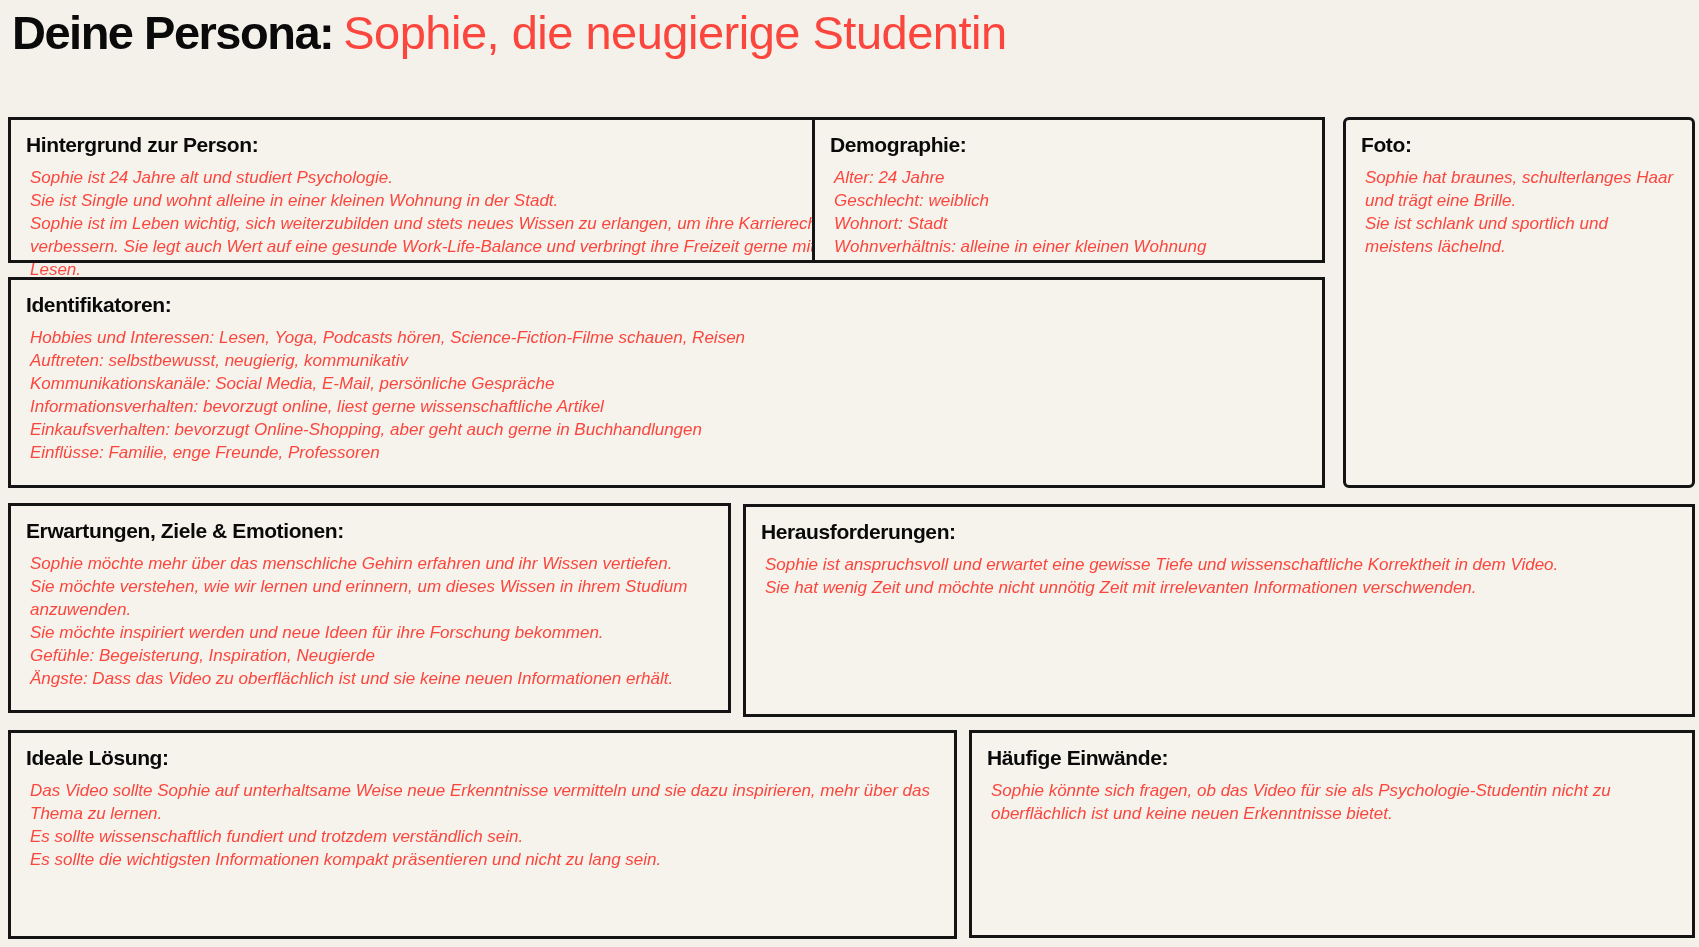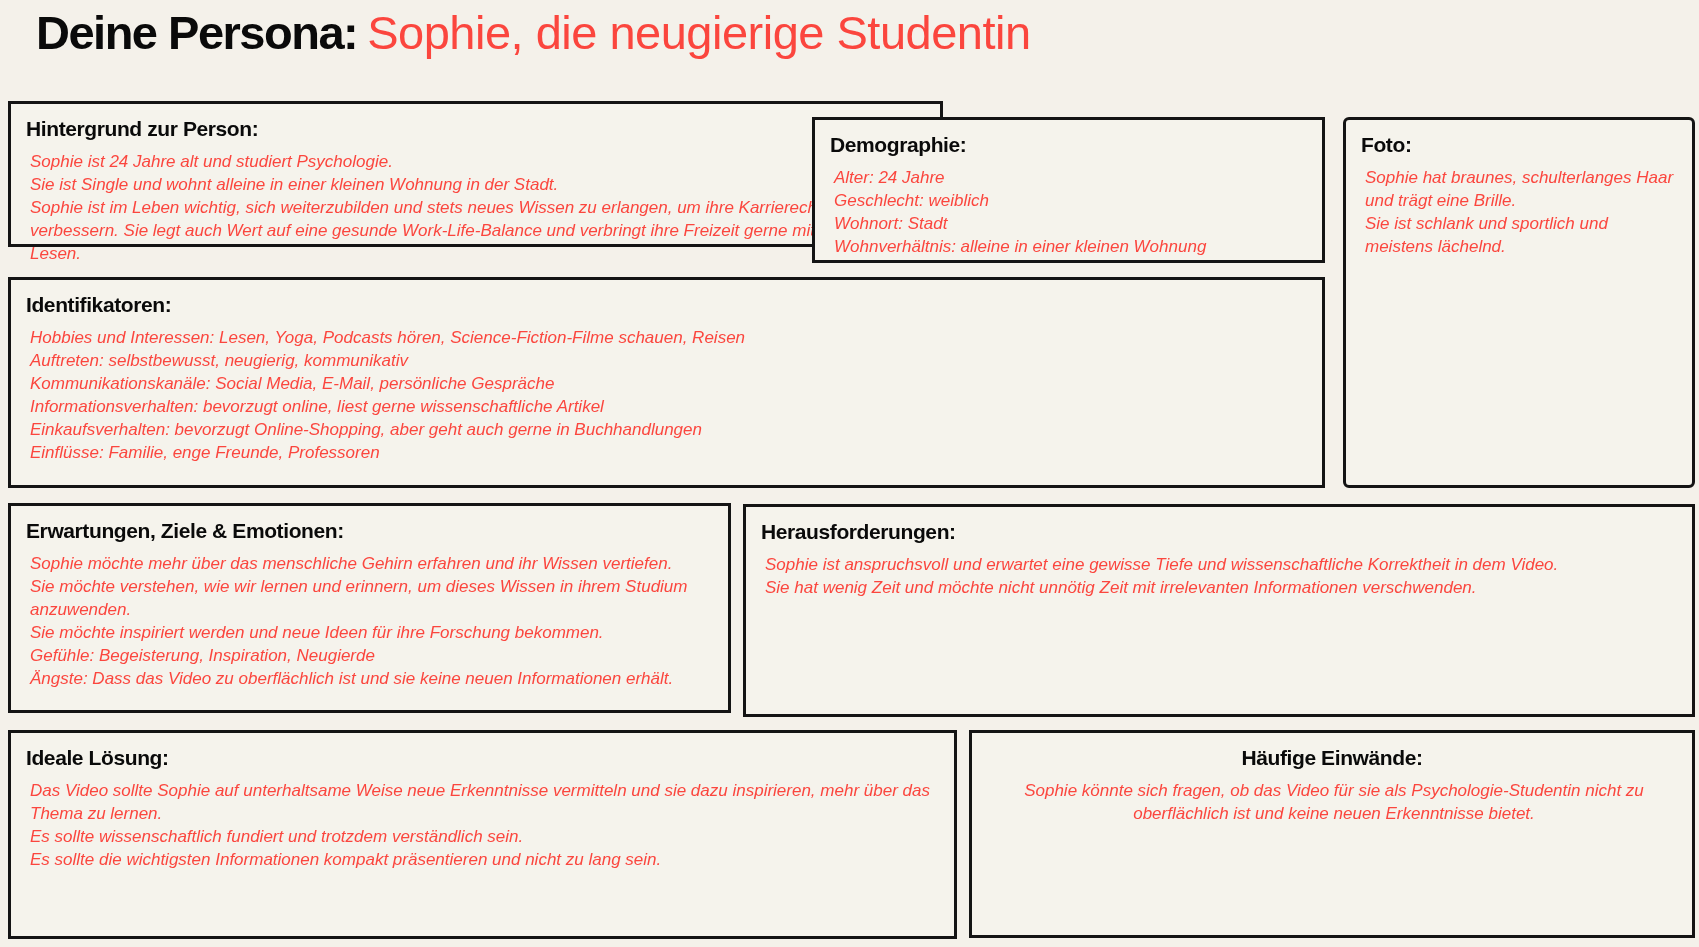--- a/index.html
+++ b/index.html
@@ -9,21 +9,21 @@
     font-family: "Liberation Sans", sans-serif;
     overflow: hidden;
   }
   .canvas {
     position: relative;
     width: 1699px; height: 947px;
     background: #f4f1ea;
   }
   .page-title {
     position: absolute;
-    left: 36px; top: 4px;
+    left: 12px; top: 4px;
     white-space: nowrap;
     font-size: 47px;
     line-height: 58px;
   }
   .title-black {
     color: #0a0a0a;
     font-weight: 900;
     letter-spacing: -1.5px;
   }
   .title-red {
@@ -46,28 +46,28 @@
     margin-bottom: 9px;
   }
   .box-body {
     color: #fb463e;
     font-size: 17px;
     line-height: 23px;
     padding-left: 4px;
     font-style: italic;
   }
   
-  .box-hintergrund      { left: 8px;    top: 101px; width: 935px;  height: 146px; }
+  .box-hintergrund      { left: 8px;    top: 117px; width: 935px;  height: 146px; }
   .box-demographie      { left: 812px;  top: 117px; width: 513px;  height: 146px; }
   .box-foto             { left: 1343px; top: 117px; width: 352px;  height: 371px; border-radius: 6px; }
   .box-identifikatoren  { left: 8px;    top: 277px; width: 1317px; height: 211px; }
   .box-erwartungen      { left: 8px;    top: 503px; width: 723px;  height: 210px; }
   .box-herausforderungen{ left: 743px;  top: 504px; width: 952px;  height: 213px; }
   .box-ideale           { left: 8px;    top: 730px; width: 949px;  height: 209px; }
-  .box-einwaende        { left: 969px;  top: 730px; width: 726px;  height: 208px; text-align: center; }
+  .box-einwaende        { left: 969px;  top: 730px; width: 726px;  height: 208px; }
 </style>
 </head>
 <body>
 
 <div class="canvas">
 
   <h1 class="page-title"><span class="title-black">Deine Persona:</span><span class="title-red">Sophie, die neugierige Studentin</span></h1>
 
   <section class="box box-hintergrund">
     <h2 class="box-heading">Hintergrund zur Person:</h2>

